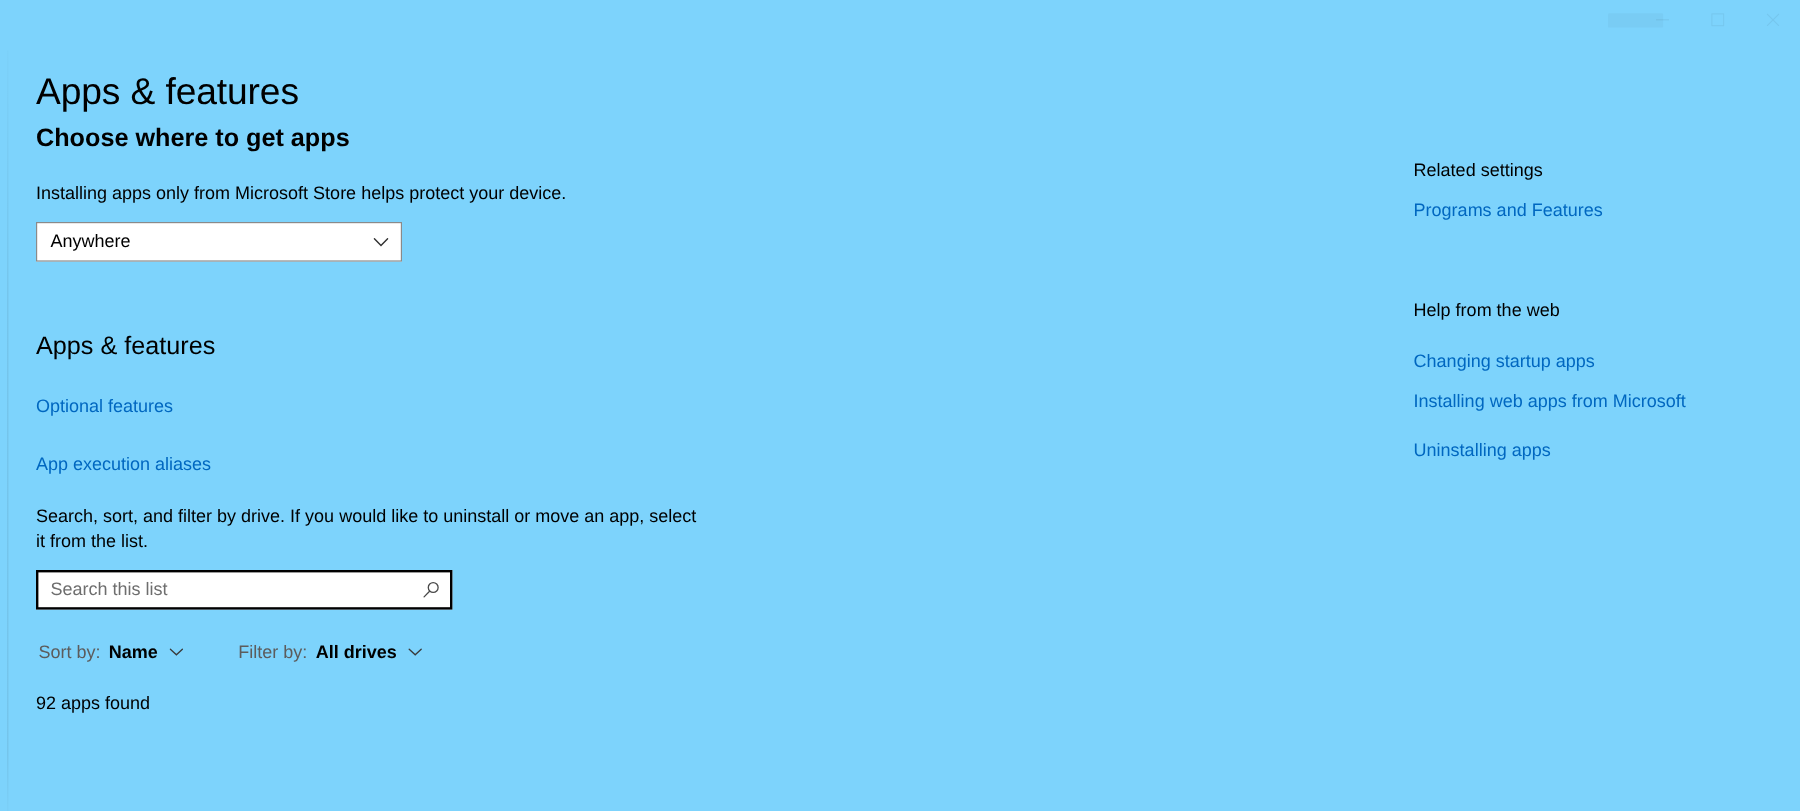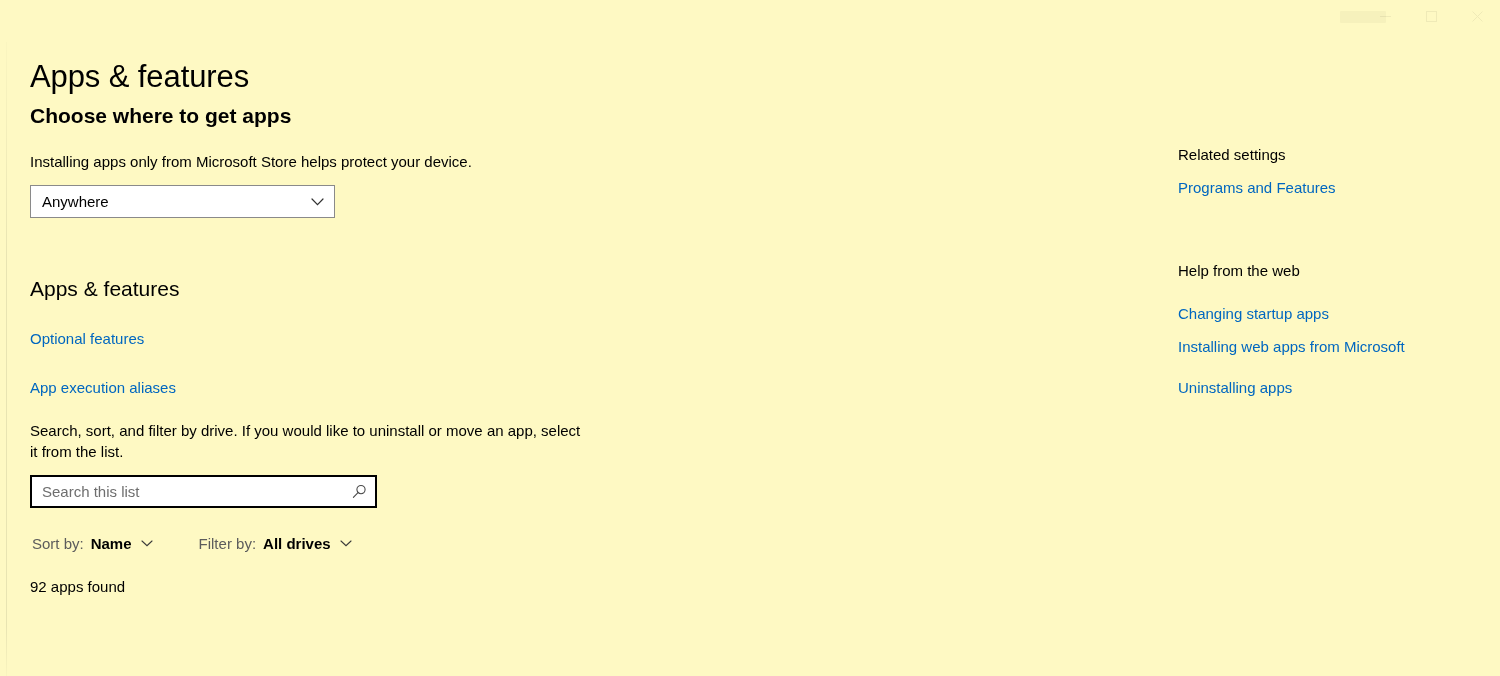--- a/index.html
+++ b/index.html
@@ -15,21 +15,21 @@
     background: #ffffff;
     font-family: "Liberation Sans", sans-serif;
     color: #000000;
     -webkit-font-smoothing: antialiased;
   }
 
   .app-window {
     position: relative;
     width: 1500px;
     height: 676px;
-    background: #fef9c3;
+    background: #7dd3fc;
   }
 
   
   .left-rail {
     position: absolute;
     left: 6px;
     top: 42px;
     width: 1px;
     height: 634px;
     background: linear-gradient(to bottom,
@@ -81,21 +81,21 @@
   .col-main {
     position: absolute;
     left: 30px;
     top: 0;
     width: 640px;
   }
 
   .col-side {
     position: absolute;
     left: 1178px;
-    top: 16px;
+    top: 4px;
     width: 300px;
   }
 
   
   .page-title {
     font-size: 31px;
     font-weight: 300;
     line-height: 42px;
     letter-spacing: -0.1px;
     color: #000;

